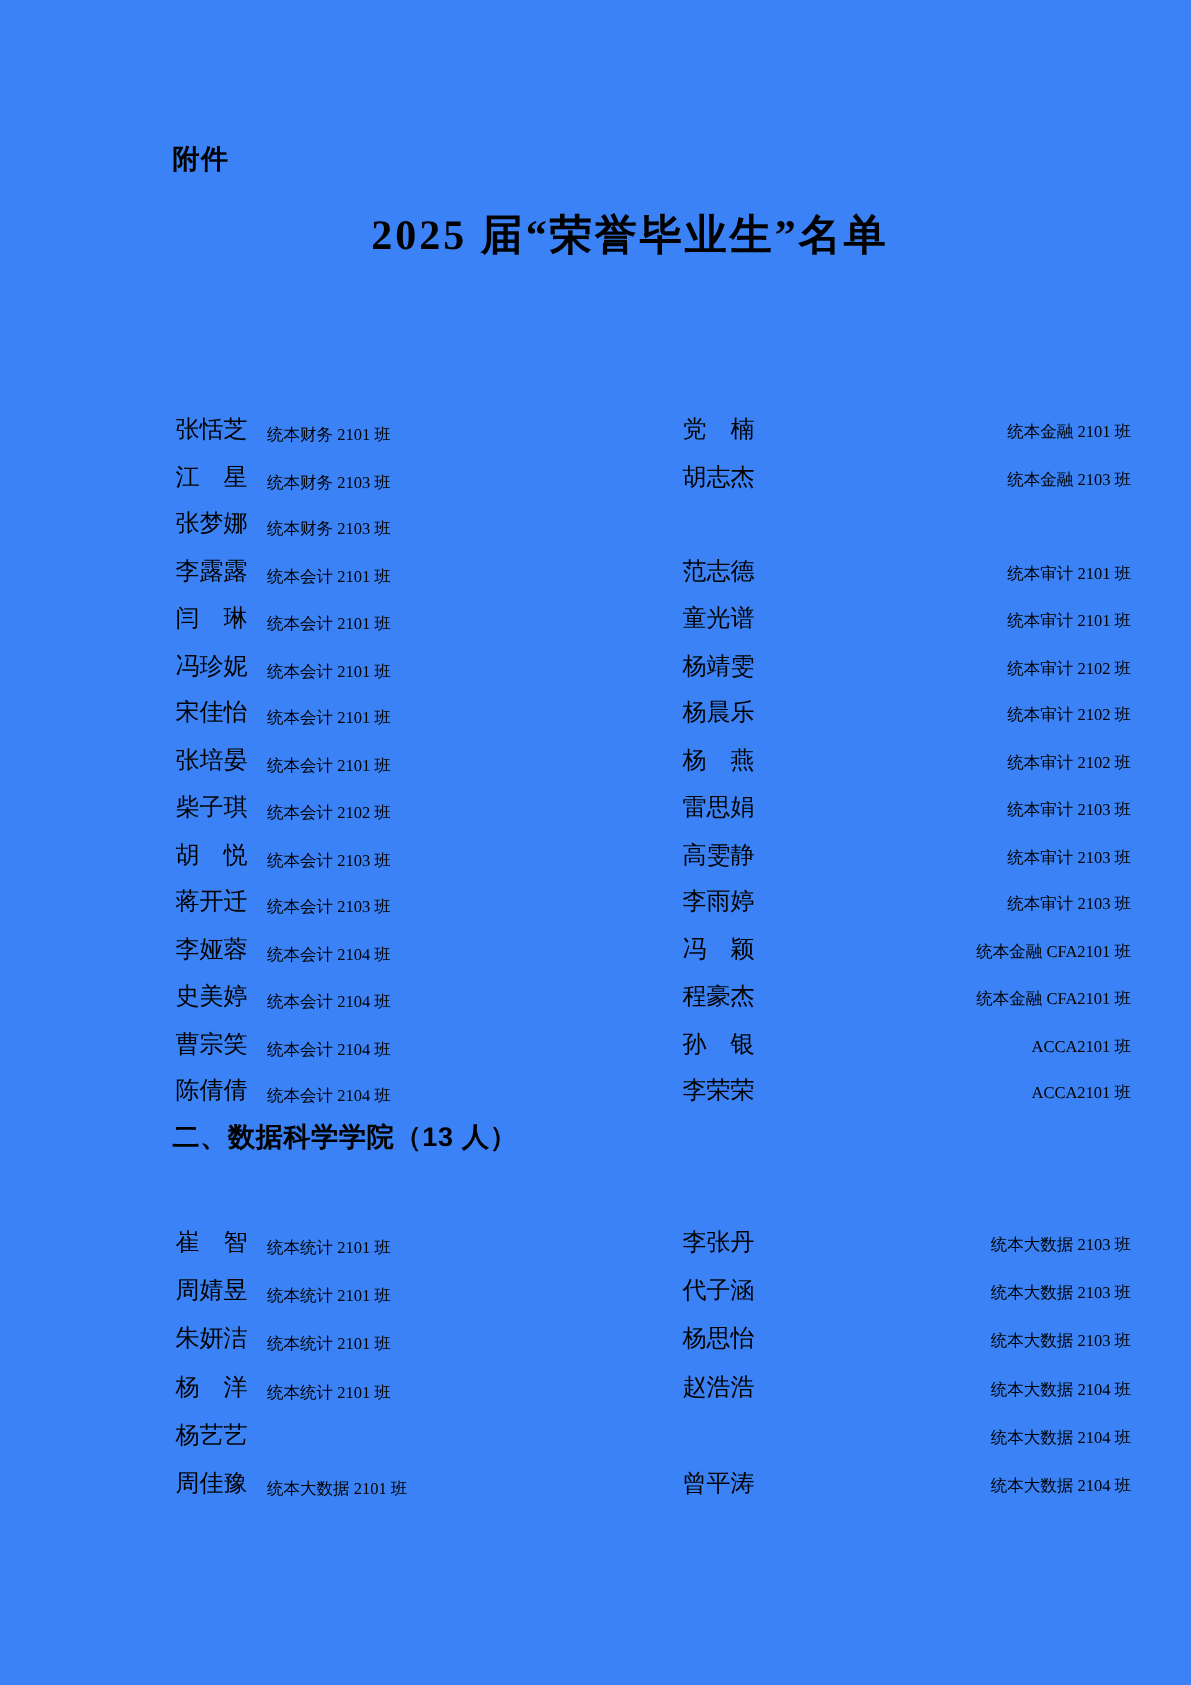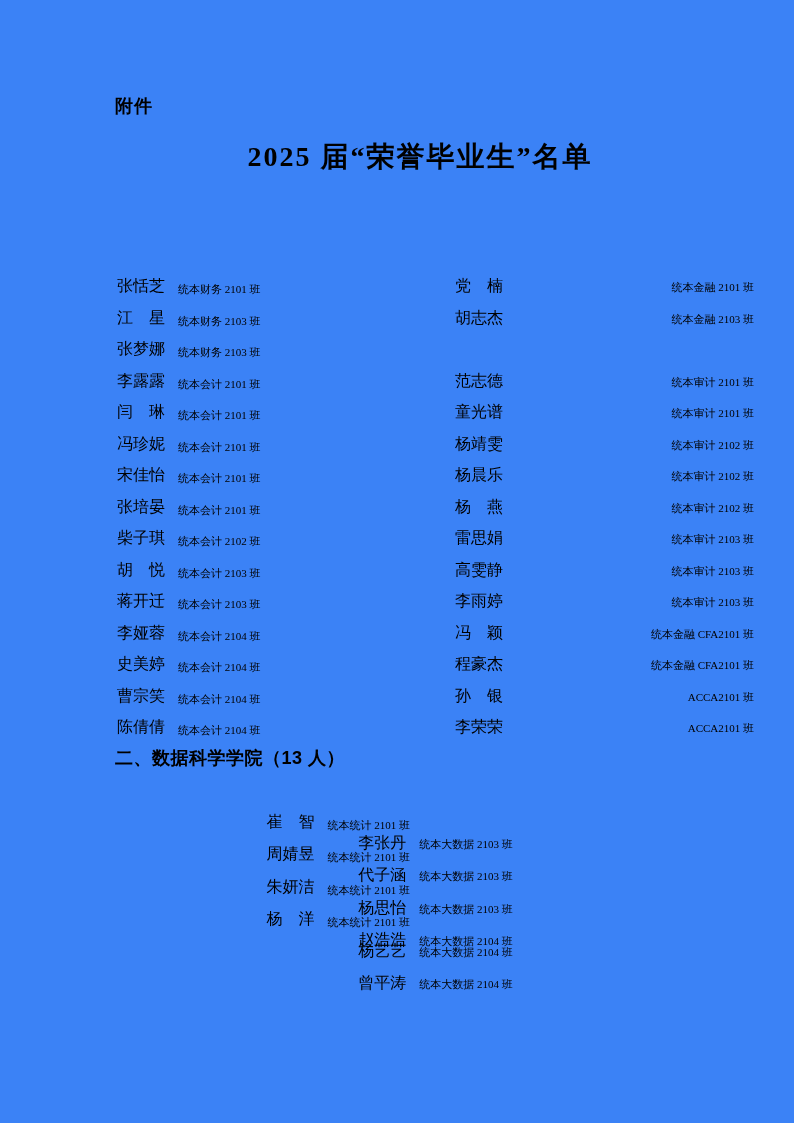--- a/index.html
+++ b/index.html
@@ -54,21 +54,21 @@
     left: 117px;
     right: 40px;
   }
   #rows-1 { top: 271px; }
   #rows-2 { top: 812px; }
   .row {
     display: flex;
     align-items: center;
   }
   #rows-1 .row { height: 31.5px; }
-  #rows-2 .row { height: 32.3px; flex-direction: column; }
+  #rows-2 .row { height: 32.3px; }
   .cell {
     display: flex;
     align-items: baseline;
     white-space: pre;
   }
   .cell-left { width: 338px; flex: none; align-items: flex-end; }
   .cell-right { flex: 1; justify-content: space-between; }
   .gname {
     display: inline-block;
     min-width: 48px;
@@ -163,16 +163,17 @@
         <div class="cell cell-right"><span class="gname">杨思怡</span><span class="gclass">统本大数据 2103 班</span></div>
       </div>
       <div class="row">
         <div class="cell cell-left"><span class="gname">杨　洋</span><span class="gclass">统本统计 2101 班</span></div>
         <div class="cell cell-right"><span class="gname">赵浩浩</span><span class="gclass">统本大数据 2104 班</span></div>
       </div>
       <div class="row">
         <div class="cell cell-right"><span class="gname">杨艺艺</span><span class="gclass">统本大数据 2104 班</span></div>
       </div>
       <div class="row">
+        <div class="cell cell-left"><span class="gname">周佳豫</span><span class="gclass">统本大数据 2101 班</span></div>
         <div class="cell cell-right"><span class="gname">曾平涛</span><span class="gclass">统本大数据 2104 班</span></div>
       </div>
     </div>
 </div>
 
 </body></html>

